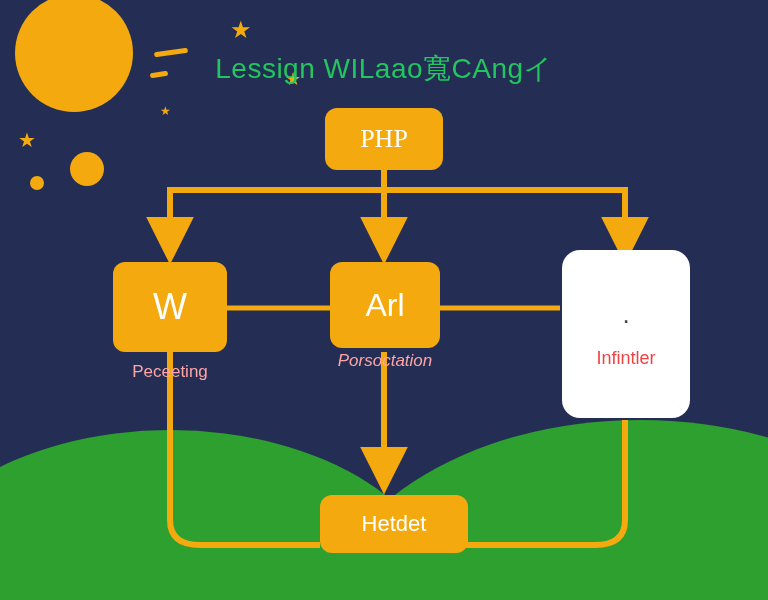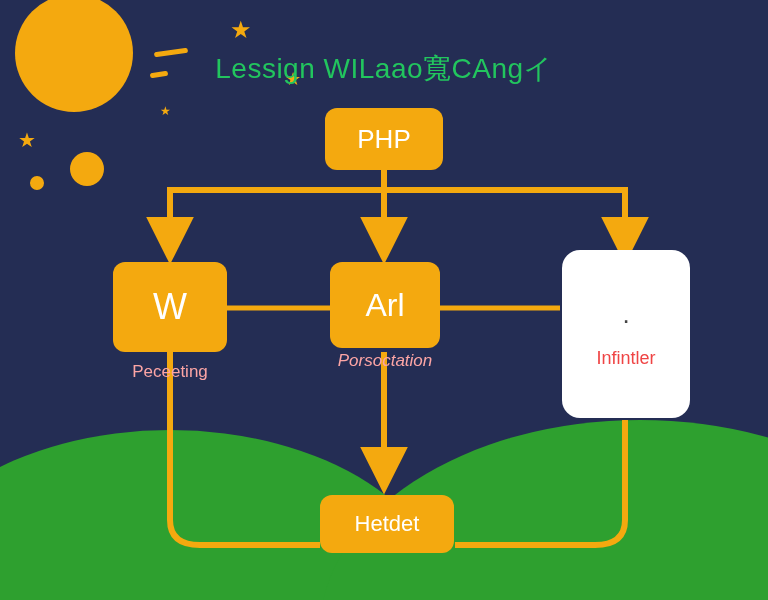--- a/index.html
+++ b/index.html
@@ -89,34 +89,34 @@
   <line x1="225" y1="308" x2="330" y2="308" stroke="#f4a90f" stroke-width="5"></line>
   <line x1="440" y1="308" x2="560" y2="308" stroke="#f4a90f" stroke-width="5"></line>
 
   <path d="M384 352 L384 485" stroke="#f4a90f" stroke-width="6" fill="none" marker-end="url(#arrow)"></path>
 
   <path d="M170 352 L170 520 Q170 545 200 545 L320 545" stroke="#f4a90f" stroke-width="6" fill="none"></path>
 
   <path d="M625 420 L625 520 Q625 545 595 545 L455 545" stroke="#f4a90f" stroke-width="6" fill="none"></path>
 </svg>
 
-<div class="box" style="top:108px; left:325px; width:118px; height:62px; font-size:26px;">
+<div class="box" style="top:108px; left:325px; width:118px; height:62px; font-size:26px;font-family:Liberation Serif, serif;">
   <span>PHP</span>
 </div>
 
 <div class="box" style="top:262px; left:113px; width:114px; height:90px; font-size:36px;">
   <span>W</span>
 </div>
 <div class="label-below" style="top:362px; left:100px; width:140px;">Peceeting</div>
 
 <div class="box" style="top:262px; left:330px; width:110px; height:86px; font-size:32px;">
   <span>Arl</span>
 </div>
 <div class="label-below" style="top:351px; left:310px; width:150px;font-style:italic;">Porsoctation</div>
 
 <div class="box white" style="top:250px; left:562px; width:128px; height:168px; border-radius:18px; flex-direction:column;">
   <div style="font-size:26px; margin-bottom:18px;">.</div>
   <div style="font-size:18px; color:#ef4444;">Infintler</div>
 </div>
 
-<div class="box" style="top:495px; left:320px; width:134px; height:58px; font-size:22px;">
+<div class="box" style="top:495px; left:320px; width:148px; height:58px; font-size:22px;">
   <span>Hetdet</span>
 </div>
 
 </body></html>

